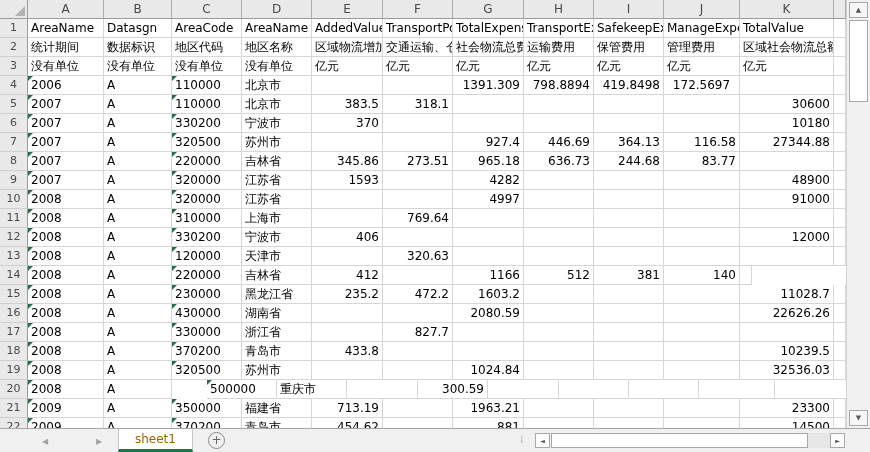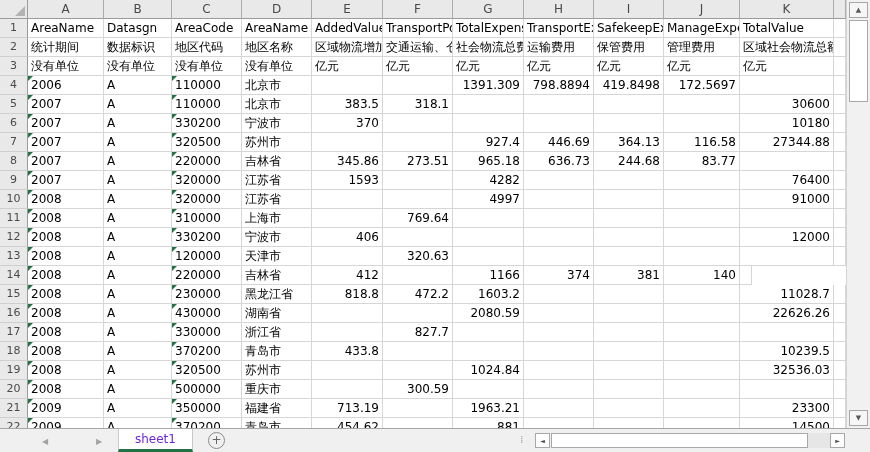--- a/index.html
+++ b/index.html
@@ -68,21 +68,21 @@
     position:absolute; top:50%; transform:translateY(-50%);
     color:#a3a3a3; font-size:8px;
   }
   .navarrow.left  { left:42px; }
   .navarrow.right { left:96px; }
   .sheettab {
     position:absolute; left:118px; top:0; height:23px; padding:0 16px;
     background:#ffffff; border-left:1px solid #c9c9c9; border-right:1px solid #c9c9c9;
     border-bottom:3px solid #217346;
     display:flex; align-items:center; justify-content:center;
-    color:#6d28d9; font-size:12px;
+    color:#a16207; font-size:12px;
   }
   .addbtn {
     position:absolute; left:208px; top:3px; width:17px; height:17px;
     border:1px solid #8a8a8a; border-radius:50%; background:transparent;
     color:#666; font-size:12px; line-height:14px; text-align:center;
   }
   .hdots { position:absolute; left:520px; top:3px; color:#a8a8a8; font-size:11px; line-height:16px; }
   .htrack { position:absolute; left:551px; top:4px; width:279px; height:15px; background:#e6e6e6; }
   .hthumb { position:absolute; left:551px; top:4px; width:257px; height:15px; background:#fff; border:1px solid #a8a8a8; }
   .hbtn {
@@ -166,21 +166,21 @@
         <div class="rowhdr">4</div>
         <div class="cell err" style="width: 76px;">2006</div>
         <div class="cell" style="width: 68px;">A</div>
         <div class="cell err" style="width: 70px;">110000</div>
         <div class="cell" style="width: 70px;">北京市</div>
         <div class="cell" style="width: 71px;"></div>
         <div class="cell" style="width: 70px;"></div>
         <div class="cell ar" style="width: 71px;">1391.309</div>
         <div class="cell ar" style="width: 70px;">798.8894</div>
         <div class="cell ar" style="width: 70px;">419.8498</div>
-        <div class="cell ar" style="width: 76px;">172.5697</div>
+        <div class="cell ar" style="width: 76px; text-align: center;">172.5697</div>
         <div class="cell" style="width: 94px;"></div>
         <div class="cell" style="width: 12px;"></div>
       </div>
       <div class="row">
         <div class="rowhdr">5</div>
         <div class="cell err" style="width: 76px;">2007</div>
         <div class="cell" style="width: 68px;">A</div>
         <div class="cell err" style="width: 70px;">110000</div>
         <div class="cell" style="width: 70px;">北京市</div>
         <div class="cell ar" style="width: 71px;">383.5</div>
@@ -242,21 +242,21 @@
         <div class="cell err" style="width: 76px;">2007</div>
         <div class="cell" style="width: 68px;">A</div>
         <div class="cell err" style="width: 70px;">320000</div>
         <div class="cell" style="width: 70px;">江苏省</div>
         <div class="cell ar" style="width: 71px;">1593</div>
         <div class="cell" style="width: 70px;"></div>
         <div class="cell ar" style="width: 71px;">4282</div>
         <div class="cell" style="width: 70px;"></div>
         <div class="cell" style="width: 70px;"></div>
         <div class="cell" style="width: 76px;"></div>
-        <div class="cell ar" style="width: 94px;">76400</div>
+        <div class="cell ar" style="width: 94px;">48900</div>
         <div class="cell" style="width: 12px;"></div>
       </div>
       <div class="row">
         <div class="rowhdr">10</div>
         <div class="cell err" style="width: 76px;">2008</div>
         <div class="cell" style="width: 68px;">A</div>
         <div class="cell err" style="width: 70px;">320000</div>
         <div class="cell" style="width: 70px;">江苏省</div>
         <div class="cell" style="width: 71px;"></div>
         <div class="cell" style="width: 70px;"></div>
@@ -314,32 +314,32 @@
       </div>
       <div class="row">
         <div class="rowhdr">14</div>
         <div class="cell err" style="width: 76px;">2008</div>
         <div class="cell" style="width: 68px;">A</div>
         <div class="cell err" style="width: 70px;">220000</div>
         <div class="cell" style="width: 70px;">吉林省</div>
         <div class="cell ar" style="width: 71px;">412</div>
         <div class="cell" style="width: 70px;"></div>
         <div class="cell ar" style="width: 71px;">1166</div>
-        <div class="cell ar" style="width: 70px;">374</div>
+        <div class="cell ar" style="width: 70px;">512</div>
         <div class="cell ar" style="width: 70px;">381</div>
         <div class="cell ar" style="width: 76px;">140</div>
         <div class="cell" style="width: 12px;"></div>
       </div>
       <div class="row">
         <div class="rowhdr">15</div>
         <div class="cell err" style="width: 76px;">2008</div>
         <div class="cell" style="width: 68px;">A</div>
         <div class="cell err" style="width: 70px;">230000</div>
         <div class="cell" style="width: 70px;">黑龙江省</div>
-        <div class="cell ar" style="width: 71px;">818.8</div>
+        <div class="cell ar" style="width: 71px;">235.2</div>
         <div class="cell ar" style="width: 70px;">472.2</div>
         <div class="cell ar" style="width: 71px;">1603.2</div>
         <div class="cell" style="width: 70px;"></div>
         <div class="cell" style="width: 70px;"></div>
         <div class="cell" style="width: 76px;"></div>
         <div class="cell ar" style="width: 94px;">11028.7</div>
         <div class="cell" style="width: 12px;"></div>
       </div>
       <div class="row">
         <div class="rowhdr">16</div>
@@ -398,21 +398,21 @@
         <div class="cell" style="width: 70px;"></div>
         <div class="cell" style="width: 70px;"></div>
         <div class="cell" style="width: 76px;"></div>
         <div class="cell ar" style="width: 94px;">32536.03</div>
         <div class="cell" style="width: 12px;"></div>
       </div>
       <div class="row">
         <div class="rowhdr">20</div>
         <div class="cell err" style="width: 76px;">2008</div>
         <div class="cell" style="width: 68px;">A</div>
-        <div class="cell err" style="width: 70px;">500000</div>
+        <div class="cell err" style="width: 70px; margin-left: 35px;">500000</div>
         <div class="cell" style="width: 70px;">重庆市</div>
         <div class="cell" style="width: 71px;"></div>
         <div class="cell ar" style="width: 70px;">300.59</div>
         <div class="cell" style="width: 71px;"></div>
         <div class="cell" style="width: 70px;"></div>
         <div class="cell" style="width: 70px;"></div>
         <div class="cell" style="width: 76px;"></div>
         <div class="cell" style="width: 94px;"></div>
         <div class="cell" style="width: 12px;"></div>
       </div>

